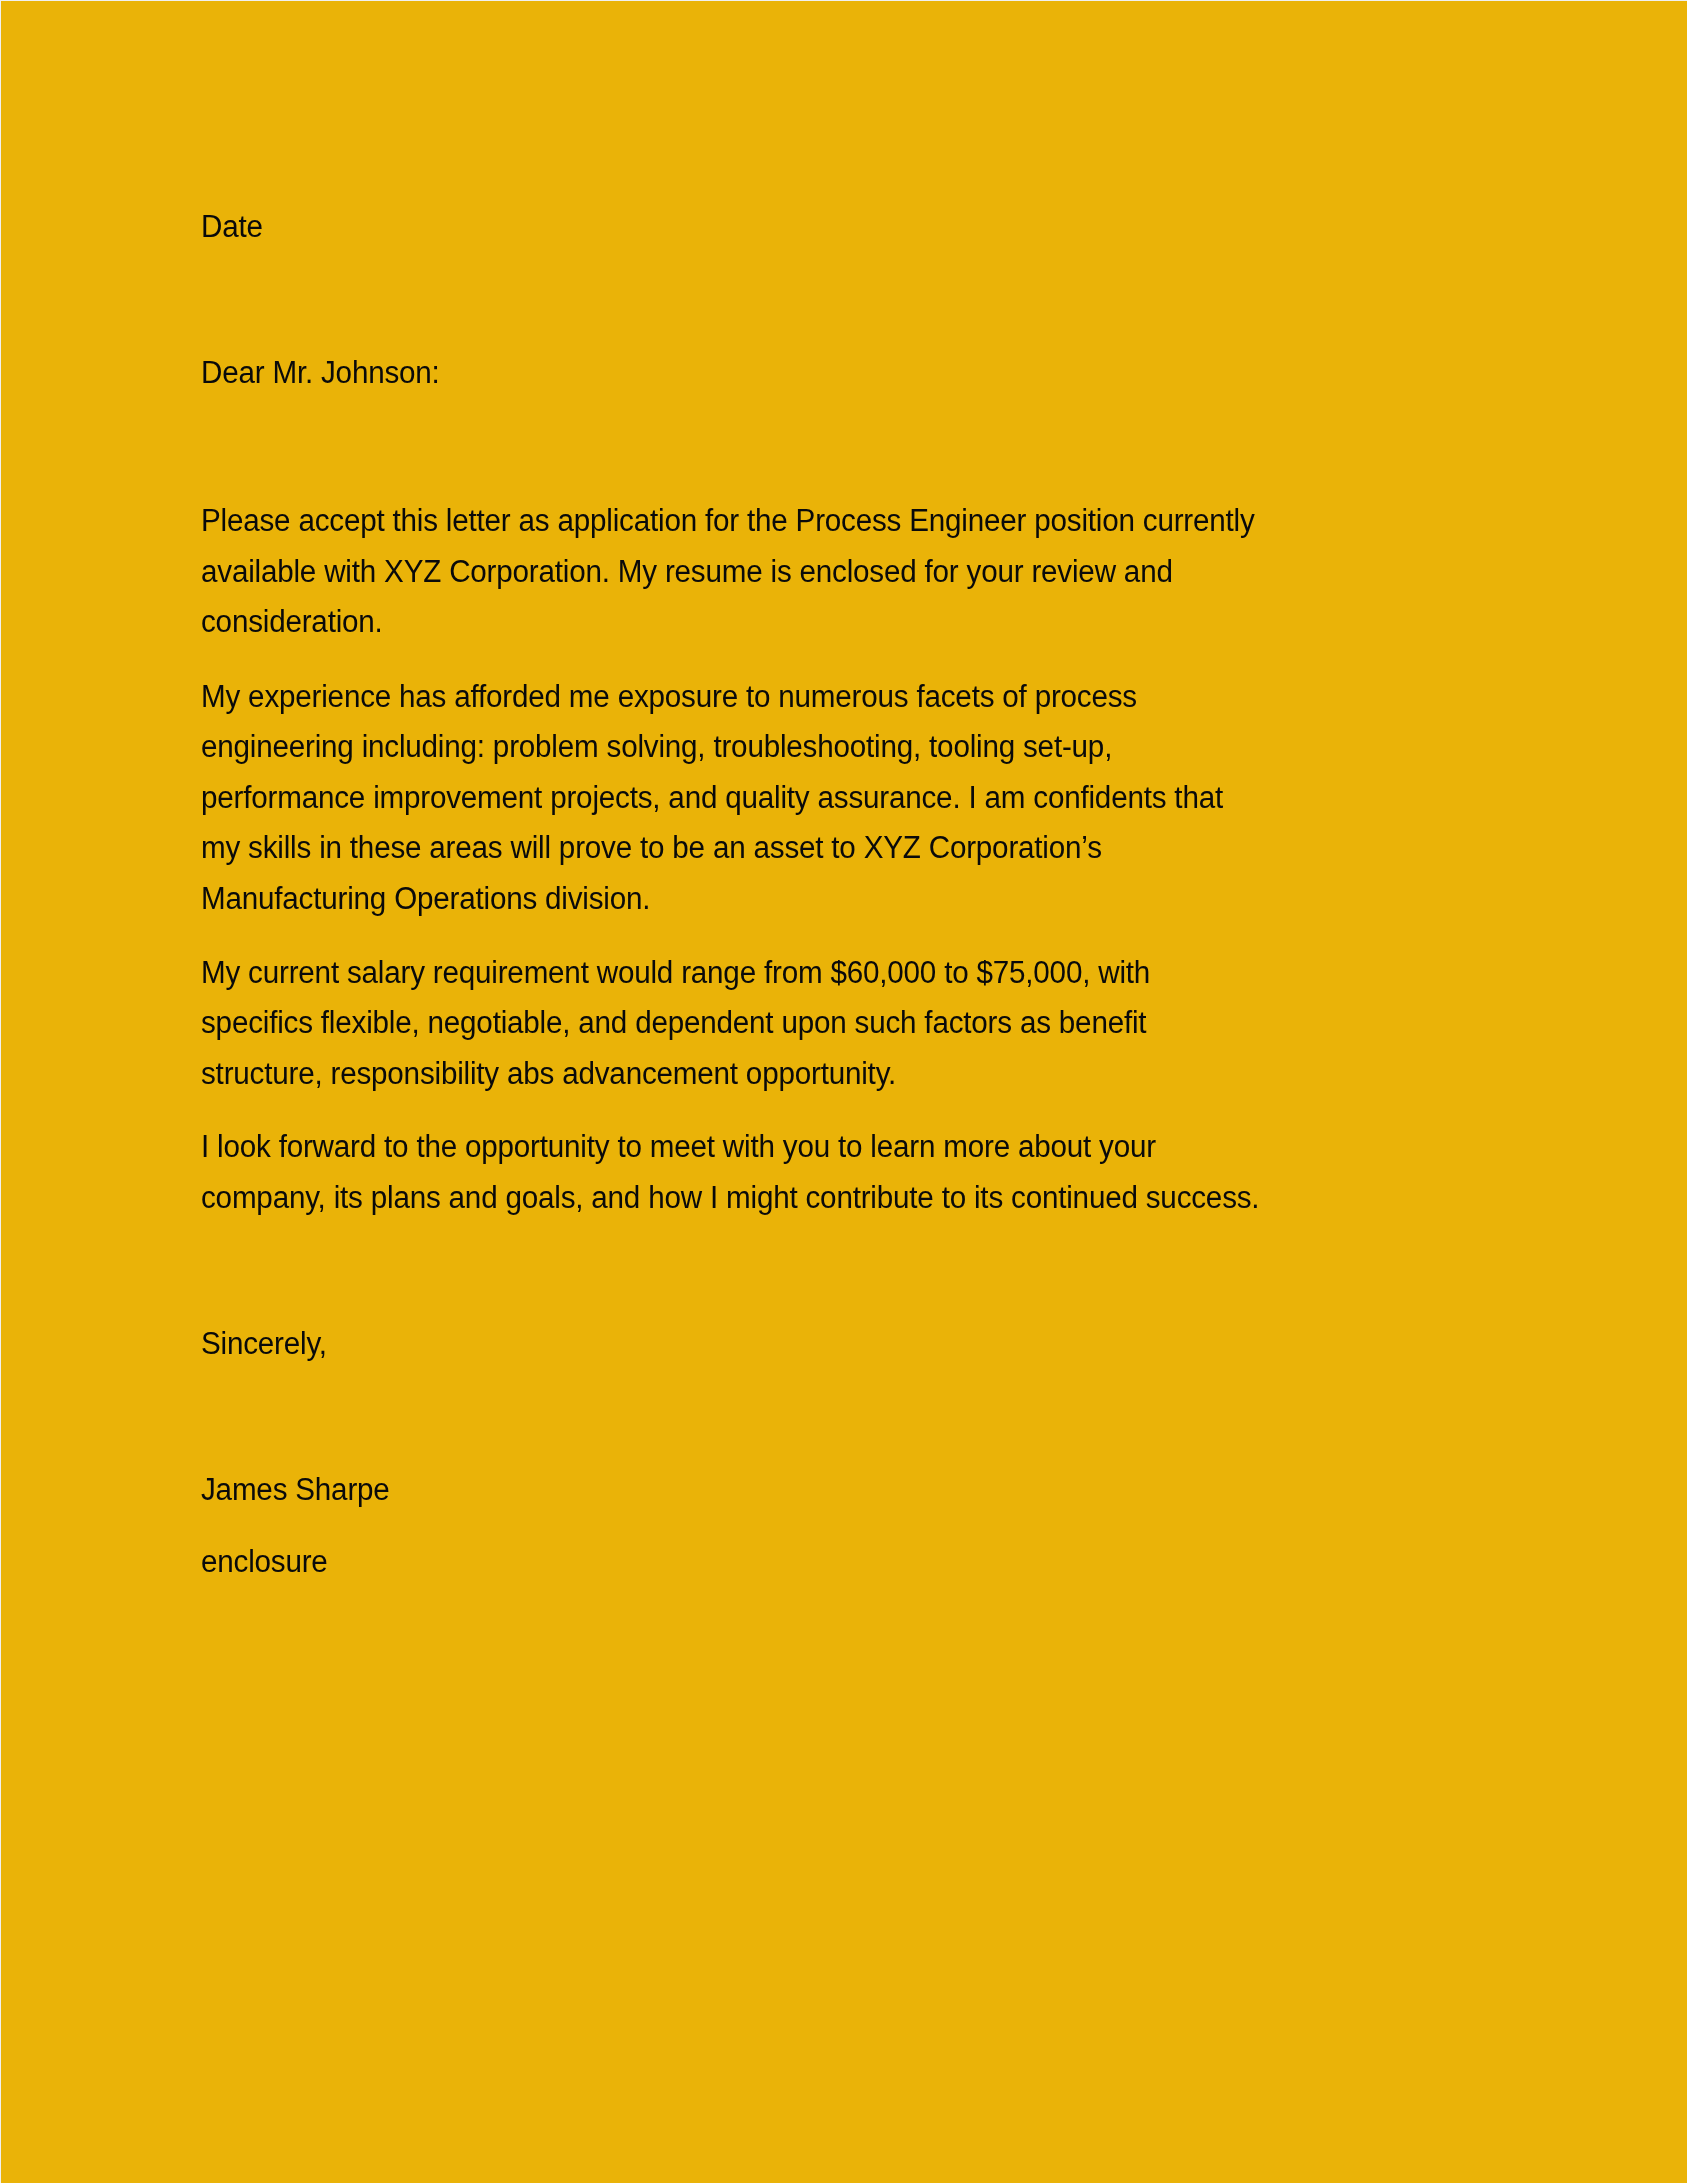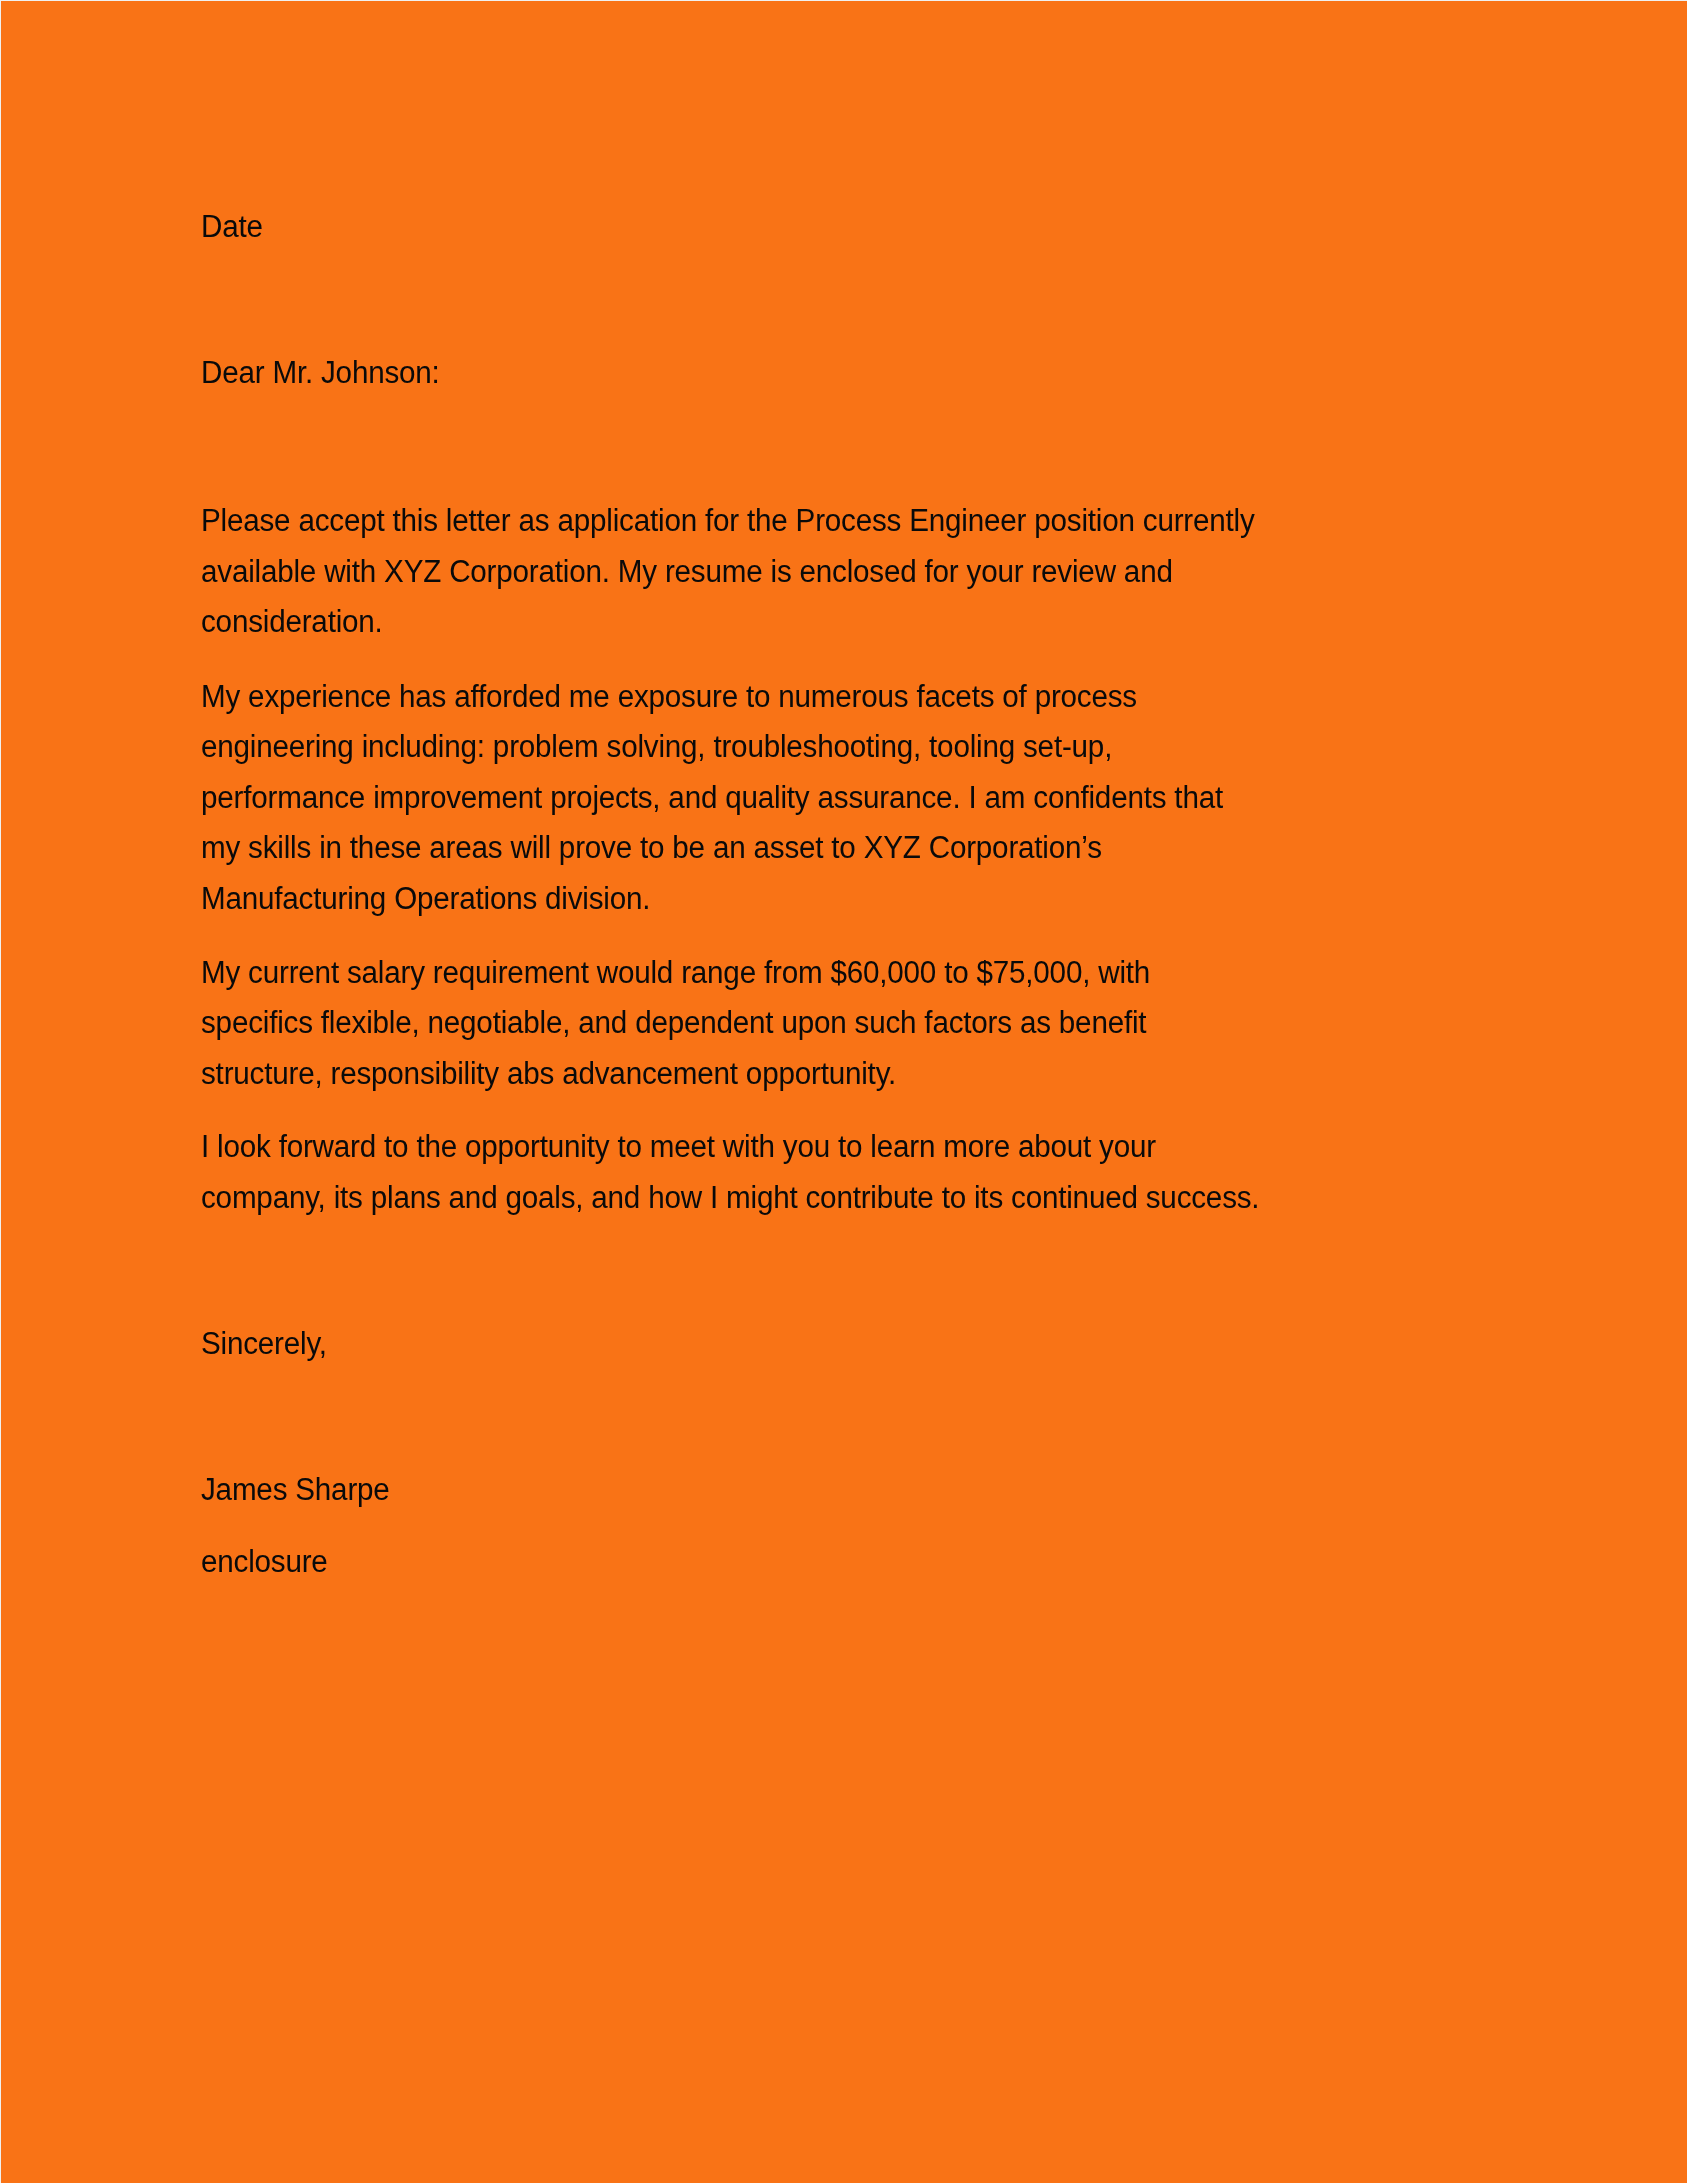--- a/index.html
+++ b/index.html
@@ -11,21 +11,21 @@
       width: 1687px;
       height: 2184px;
       position: relative;
       overflow: hidden;
     }
     .page {
       position: absolute;
       left: 0; top: 0;
       width: 1686px;
       height: 2182px;
-      background: #f97316;
+      background: #eab308;
       border: 0.9px solid #f0f0f0;
     }
     .line {
       position: absolute;
       left: 200px;
       font-family: "Liberation Sans", sans-serif;
       font-size: 31px;
       color: #0a0a0a;
       white-space: nowrap;
       line-height: 1;

